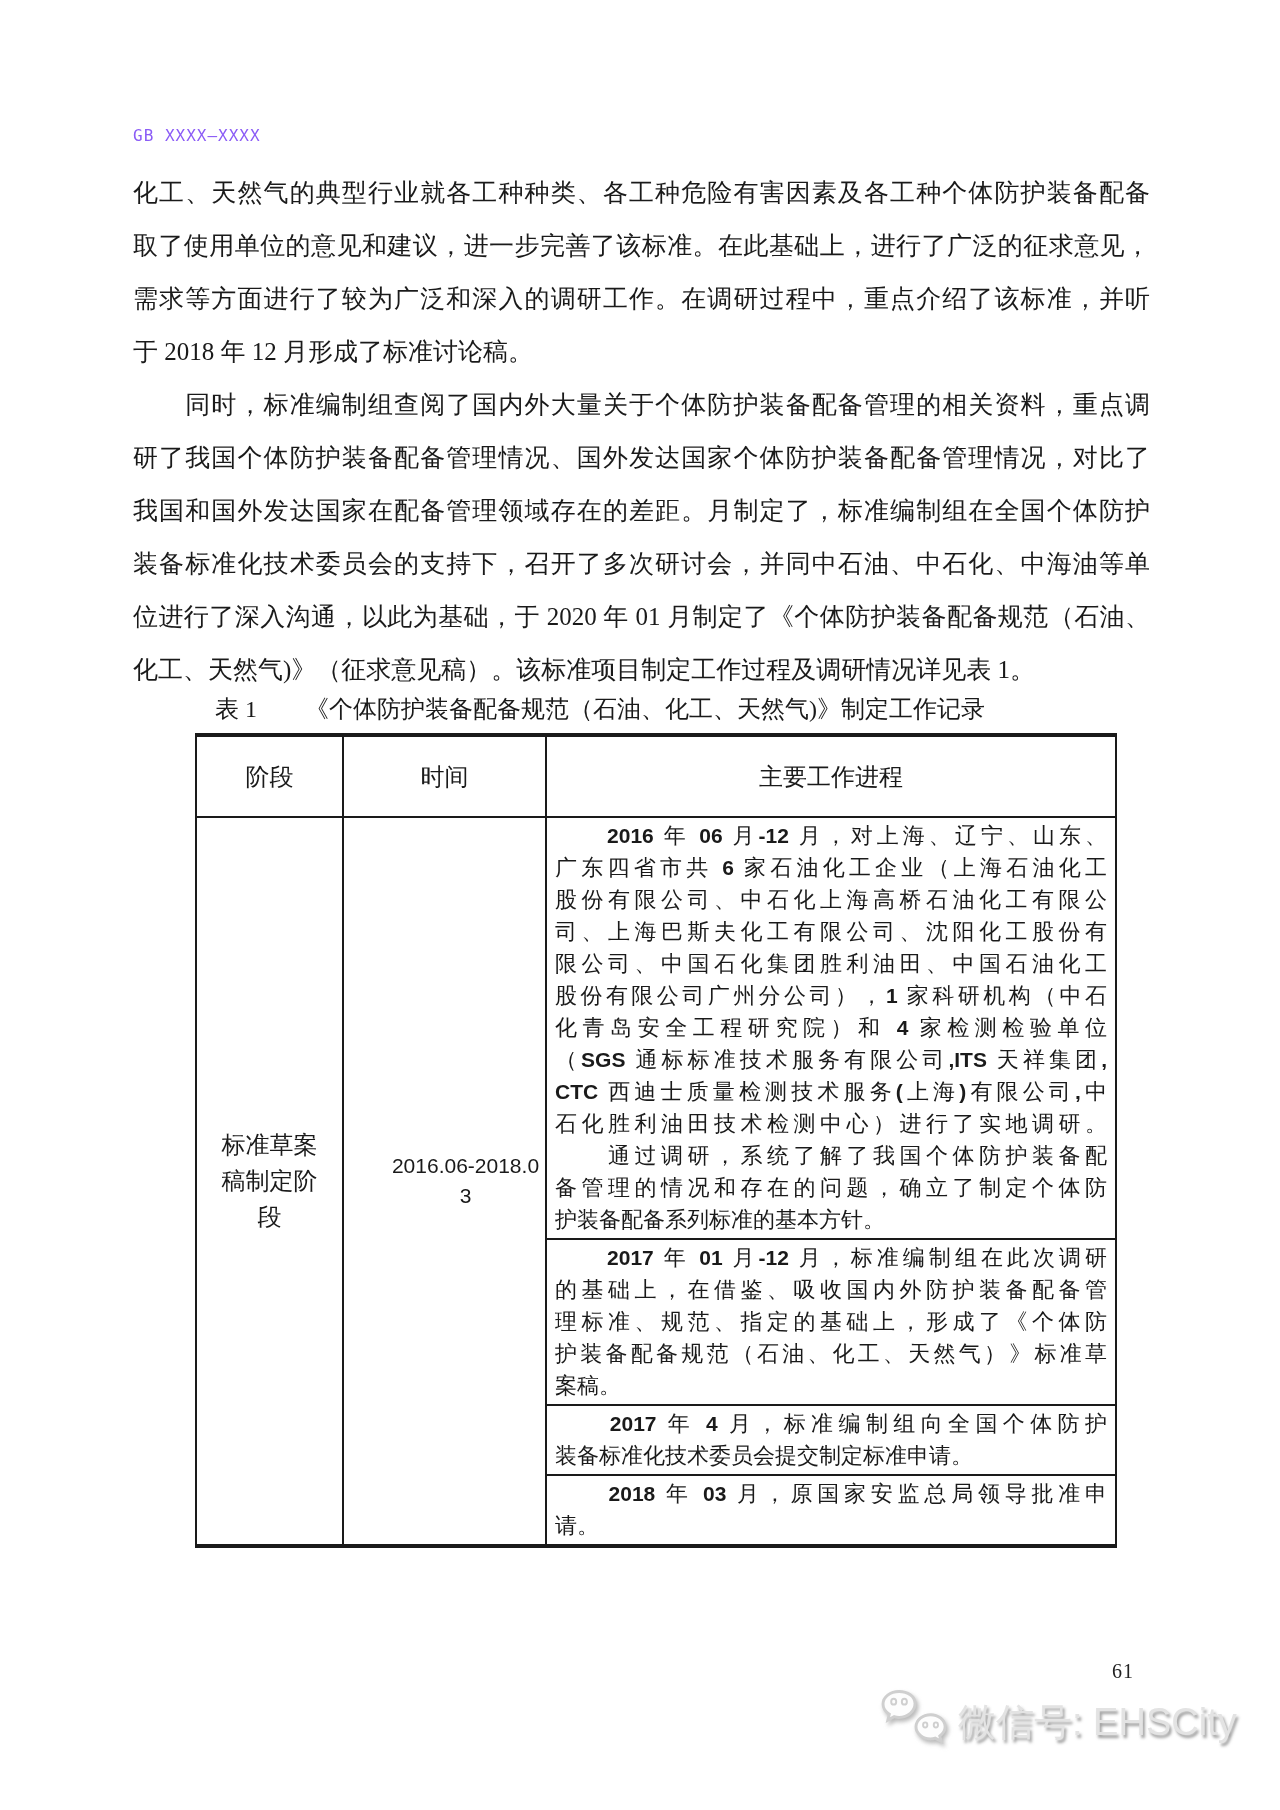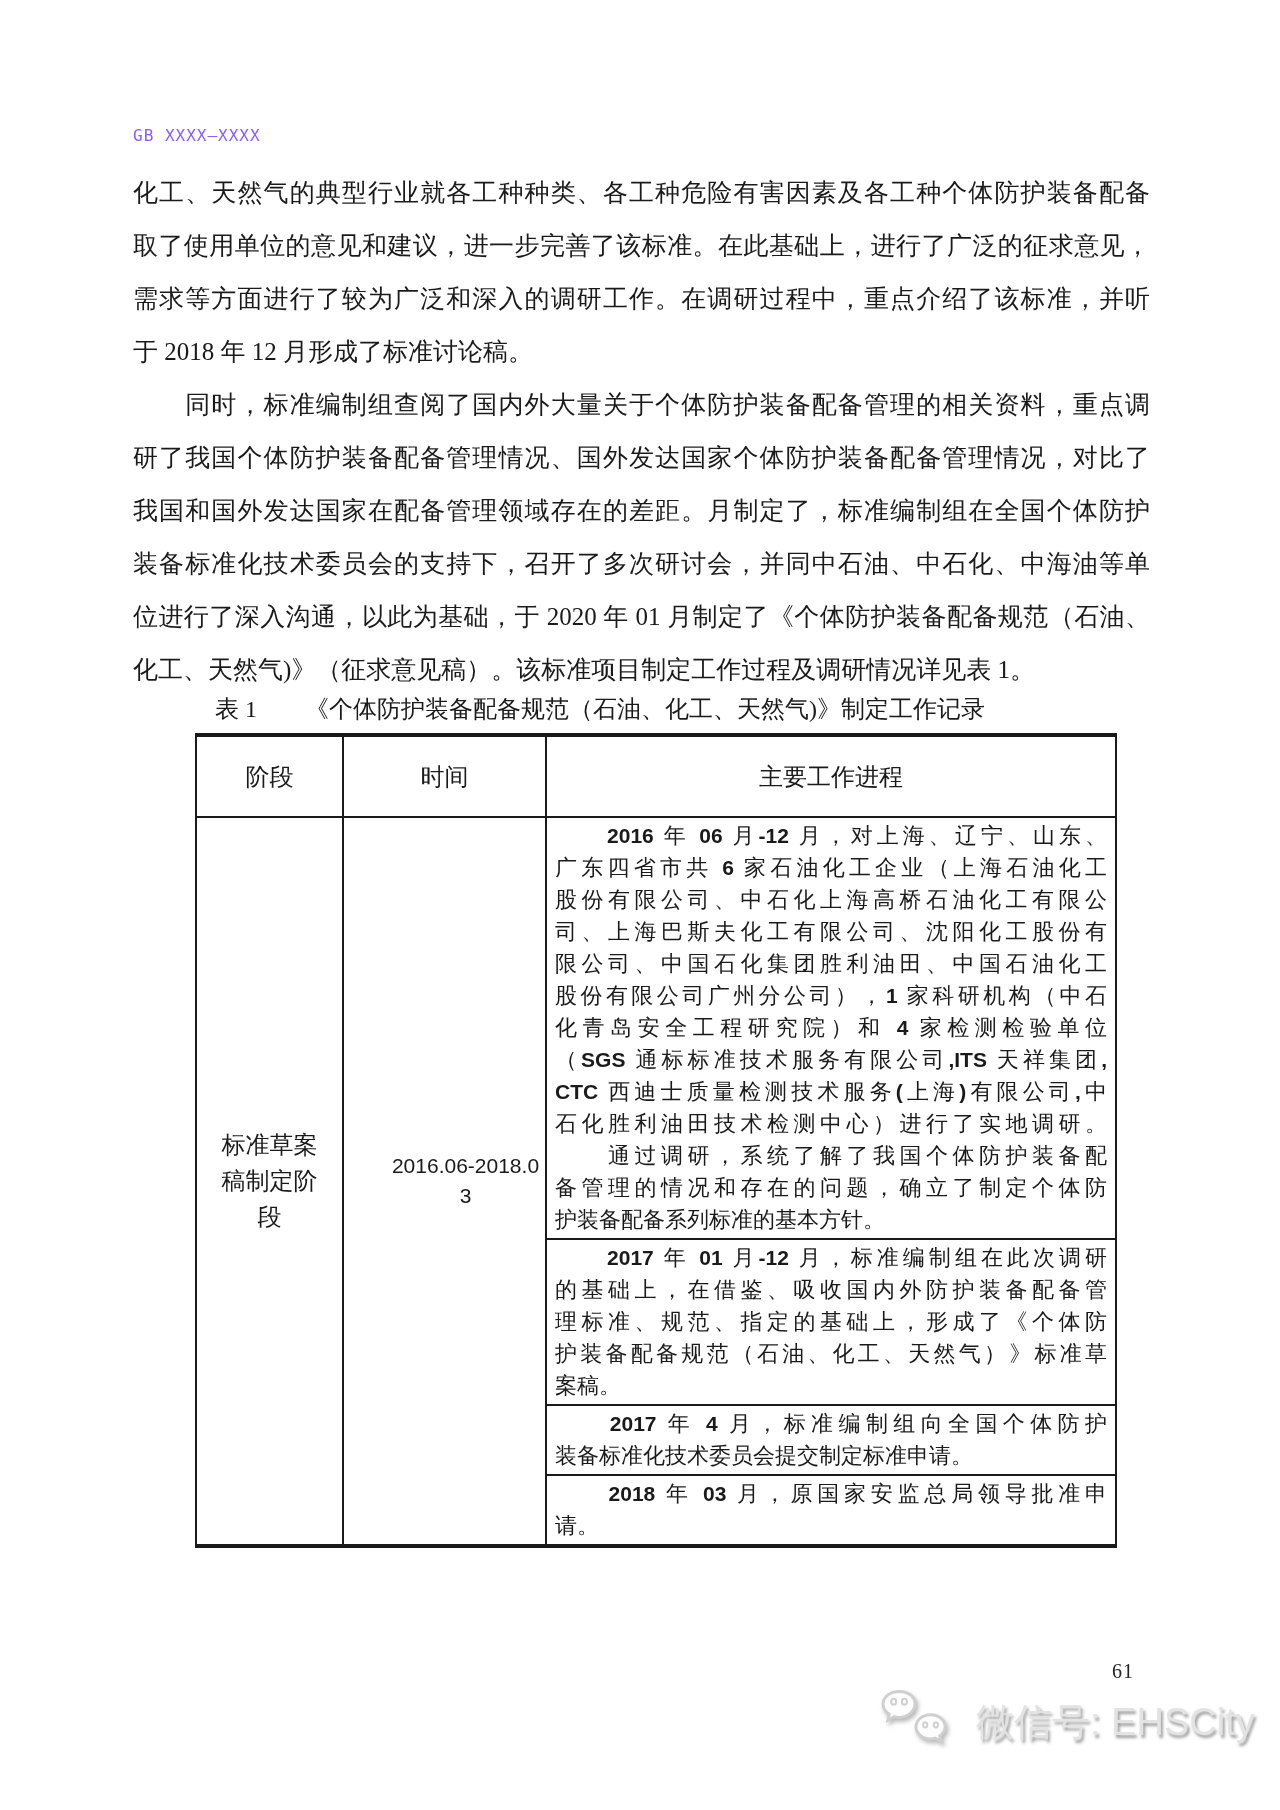--- a/index.html
+++ b/index.html
@@ -106,21 +106,21 @@
     font-size:20px;
     letter-spacing:1px;
     color:#222;
   }
   
   #watermark{
     position:absolute;
     left:878px; top:1690px;
     display:flex;
     align-items:center;
-    gap:22px;
+    gap:4px;
   }
   #wechat-icon-svg{
     filter:drop-shadow(2px 3px 2px rgba(125,125,125,0.55));
   }
   #wechat-label{
     font-family:"Liberation Sans","DejaVu Sans",sans-serif;
     font-size:38px;
     color:#e3e3e3;
     text-shadow:2px 3px 3px rgba(105,105,105,0.65), -1px -1px 0 #ffffff;
     white-space:nowrap;

